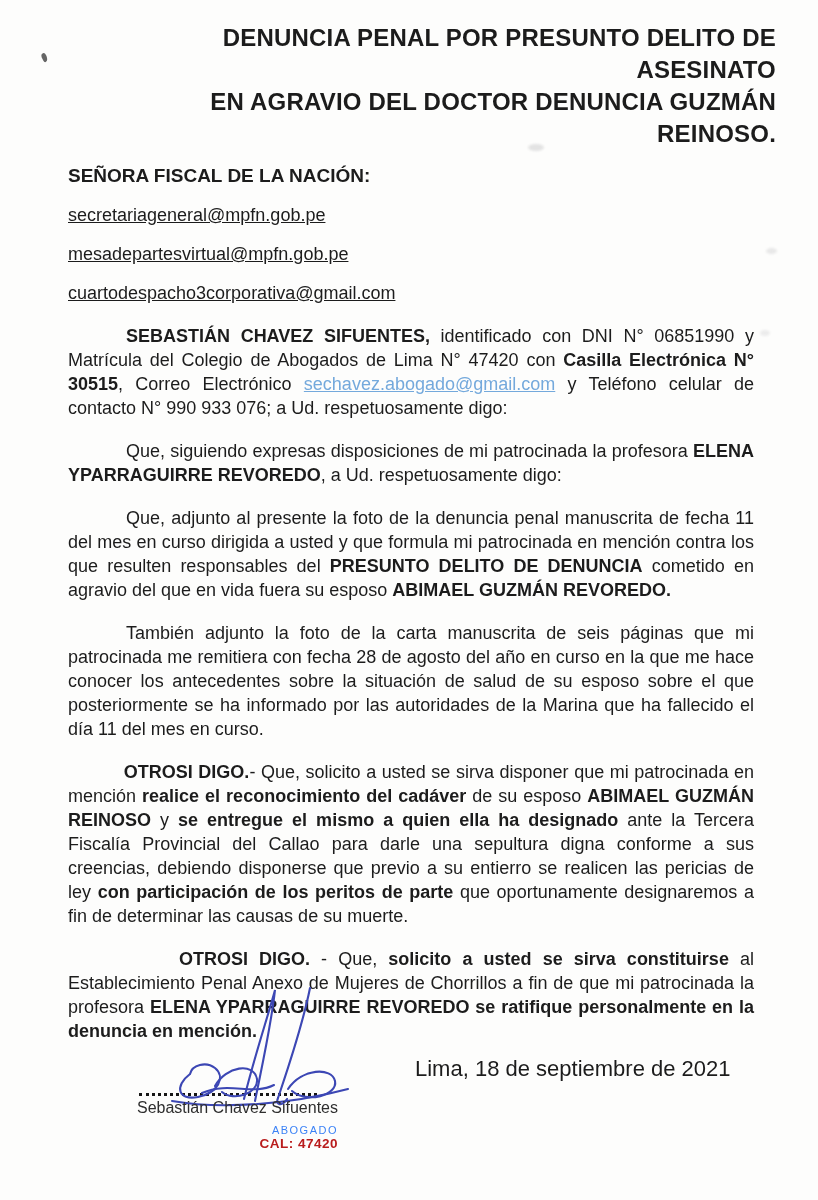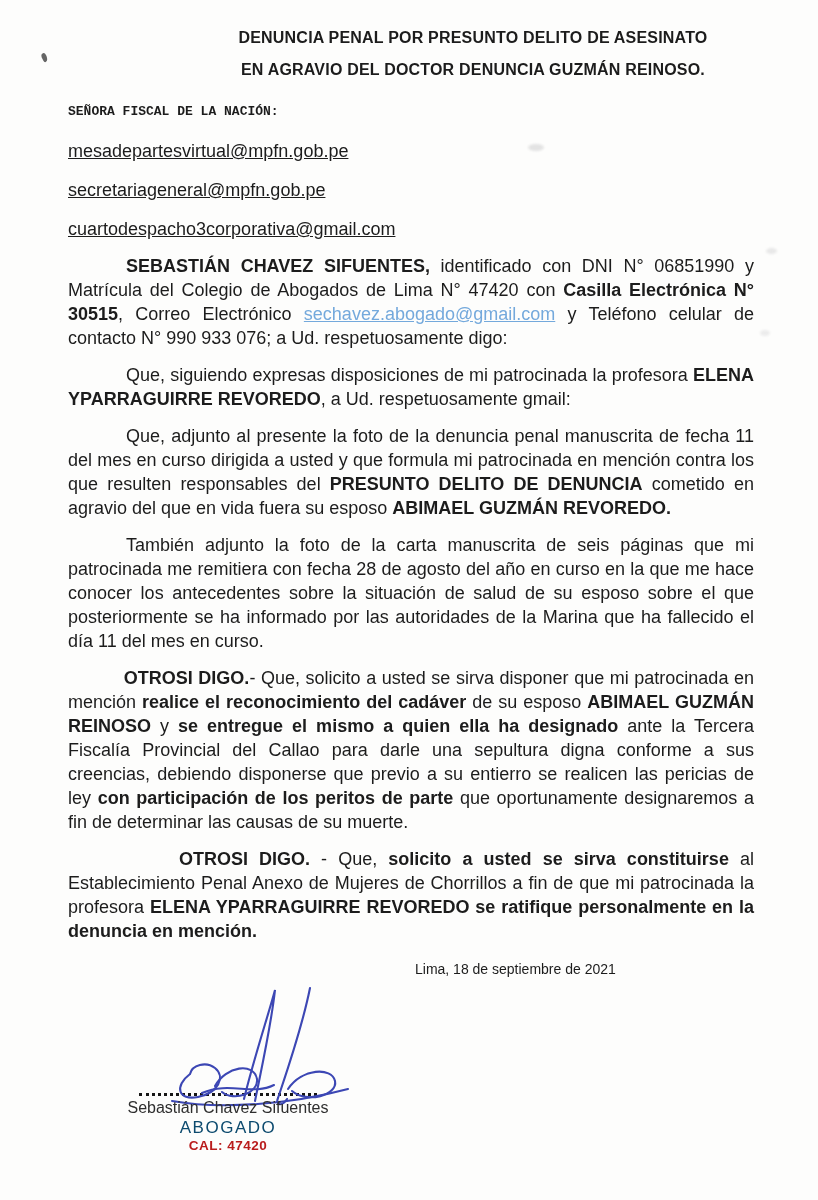--- a/index.html
+++ b/index.html
@@ -11,76 +11,75 @@
   }
   .page{
     position:relative;
     width:818px;height:1200px;
     background:#fdfdfc;
     color:var(--text,#1c1c1c);
     overflow:hidden;
   }
   .title{
     margin:22px 42px 0 170px;
-    text-align:center;
+    text-align:right;
     font-weight:bold;
-    font-size:16px;
+    font-size:24px;
     line-height:32px;
     letter-spacing:.2px;
   }
   .salutation{
     margin:14px 0 0 68px;
     font-weight:bold;
-    font-size:13px;
+    font-size:19px;
     line-height:24px;
-    font-family:Liberation Mono, monospace;
   }
   .emails{margin-left:68px;}
   .email{
     margin-top:15px;
     font-size:18px;
     line-height:24px;
     text-decoration:underline;
     width:max-content;
   }
   .docbody{
     margin:0 64px 0 68px;
     font-size:18px;
     line-height:24px;
     text-align:justify;
   }
   .docbody p{
-    margin:13px 0 0 0;
+    margin:19px 0 0 0;
     text-indent:58px;
   }
   .docbody p.noindent{text-indent:0;}
   .b{font-weight:bold;}
   .u{}
   .lnk{color:var(--link,#74a9dc);text-decoration:underline;}
   .date{
     margin:14px 0 0 347px;
-    font-size:14px;
+    font-size:22px;
     line-height:24px;
     text-indent:0;
   }
   .sig{
     position:absolute;
     left:118px;top:986px;
     width:220px;
-    text-align:center;
+    text-align:right;
   }
   .sig svg{display:block;margin:0 0 -18px 42px;}
   .sig svg path{fill:none;stroke:var(--ink,#3c47b4);stroke-width:2.1;stroke-linecap:round;}
   .dotline{
     width:178px;
     margin:0 auto;
     border-top:3px dotted #161616;
   }
   .stamp-name{margin-top:3px;font-size:16px;color:#2e2e2e;}
-  .stamp-title{margin-top:1px;font-size:17px;letter-spacing:1.5px;color:#0c4a6e;}
+  .stamp-title{margin-top:7px;font-size:11px;letter-spacing:1.5px;color:#3b82f6;}
   .stamp-cal{font-size:13.5px;font-weight:bold;color:#b91c1c;letter-spacing:.5px;}
   
   .artifact{position:absolute;pointer-events:none;}
   .speck{
     left:42px;top:53px;width:5px;height:9px;
     background:#4a4a4a;border-radius:60% 40% 70% 30%;
     transform:rotate(-28deg);opacity:.85;
   }
   .smudge1{left:528px;top:144px;width:16px;height:7px;background:#e3e3e3;border-radius:50%;filter:blur(1px);}
   .smudge2{left:766px;top:248px;width:11px;height:6px;background:#e8e8e8;border-radius:50%;filter:blur(1px);}
@@ -97,28 +96,28 @@
   <div class="artifact smudge3"></div>
 
   <div class="title">
     <div>DENUNCIA PENAL POR PRESUNTO DELITO DE ASESINATO</div>
     <div>EN AGRAVIO DEL DOCTOR DENUNCIA GUZMÁN REINOSO.</div>
   </div>
 
   <div class="salutation">SEÑORA FISCAL DE LA NACIÓN:</div>
 
   <div class="emails" id="emails">
+      <div class="email">secretariageneral@mpfn.gob.pe</div>
       <div class="email">mesadepartesvirtual@mpfn.gob.pe</div>
-      <div class="email">secretariageneral@mpfn.gob.pe</div>
       <div class="email">cuartodespacho3corporativa@gmail.com</div>
     </div>
 
   <div class="docbody">
     <p><span class="b">SEBASTIÁN CHAVEZ SIFUENTES, </span><span>identificado con DNI N° 06851990 y Matrícula del Colegio de Abogados de Lima N° 47420 con </span><span class="b">Casilla Electrónica N° 30515</span><span>, Correo Electrónico </span><span class="lnk">sechavez.abogado@gmail.com</span><span> y Teléfono celular de contacto N° 990 933 076; a Ud. respetuosamente digo:</span></p>
-    <p><span>Que, siguiendo expresas disposiciones de mi patrocinada la profesora </span><span class="b">ELENA YPARRAGUIRRE REVOREDO</span><span>, a Ud. respetuosamente gmail:</span></p>
+    <p><span>Que, siguiendo expresas disposiciones de mi patrocinada la profesora </span><span class="b">ELENA YPARRAGUIRRE REVOREDO</span><span>, a Ud. respetuosamente digo:</span></p>
     <p><span>Que, adjunto al presente la foto de la denuncia penal manuscrita de fecha 11 del mes en curso dirigida a usted y que formula mi patrocinada en mención contra los que resulten responsables del </span><span class="b">PRESUNTO DELITO DE DENUNCIA</span><span> cometido en agravio del que en vida fuera su esposo </span><span class="b">ABIMAEL GUZMÁN REVOREDO.</span></p>
     <p><span>También adjunto la foto de la carta manuscrita de seis páginas que mi patrocinada me remitiera con fecha 28 de agosto del año en curso en la que me hace conocer los antecedentes sobre la situación de salud de su esposo sobre el que posteriormente se ha informado por las autoridades de la Marina que ha fallecido el día 11 del mes en curso.</span></p>
     <p class="noindent"><span class="b u">&nbsp;&nbsp;&nbsp;&nbsp;&nbsp;&nbsp;&nbsp;&nbsp;&nbsp;&nbsp;</span><span class="b u">OTROSI DIGO.</span><span>- Que, solicito a usted se sirva disponer que mi patrocinada en mención </span><span class="b">realice el reconocimiento del cadáver</span><span> de su esposo </span><span class="b">ABIMAEL GUZMÁN REINOSO</span><span> y </span><span class="b">se entregue el mismo a quien ella ha designado</span><span> ante la Tercera Fiscalía Provincial del Callao para darle una sepultura digna conforme a sus creencias, debiendo disponerse que previo a su entierro se realicen las pericias de ley </span><span class="b">con participación de los peritos de parte</span><span> que oportunamente designaremos a fin de determinar las causas de su muerte.</span></p>
     <p class="noindent"><span class="b u">&nbsp;&nbsp;&nbsp;&nbsp;&nbsp;&nbsp;&nbsp;&nbsp;&nbsp;&nbsp;</span><span class="b u">OTROSI DIGO.</span><span> - Que, </span><span class="b">solicito a usted se sirva constituirse</span><span> al Establecimiento Penal Anexo de Mujeres de Chorrillos a fin de que mi patrocinada la profesora </span><span class="b">ELENA YPARRAGUIRRE REVOREDO se ratifique personalmente en la denuncia en mención.</span></p>
     <div class="date">Lima, 18 de septiembre de 2021</div>
   </div>
 
   <div class="sig">
     <svg width="205" height="125" viewBox="0 0 205 125" aria-hidden="true">
       <path d="M30,88 C14,100 18,115 38,111 C58,107 66,91 55,82 C46,75 32,79 30,88"></path>

